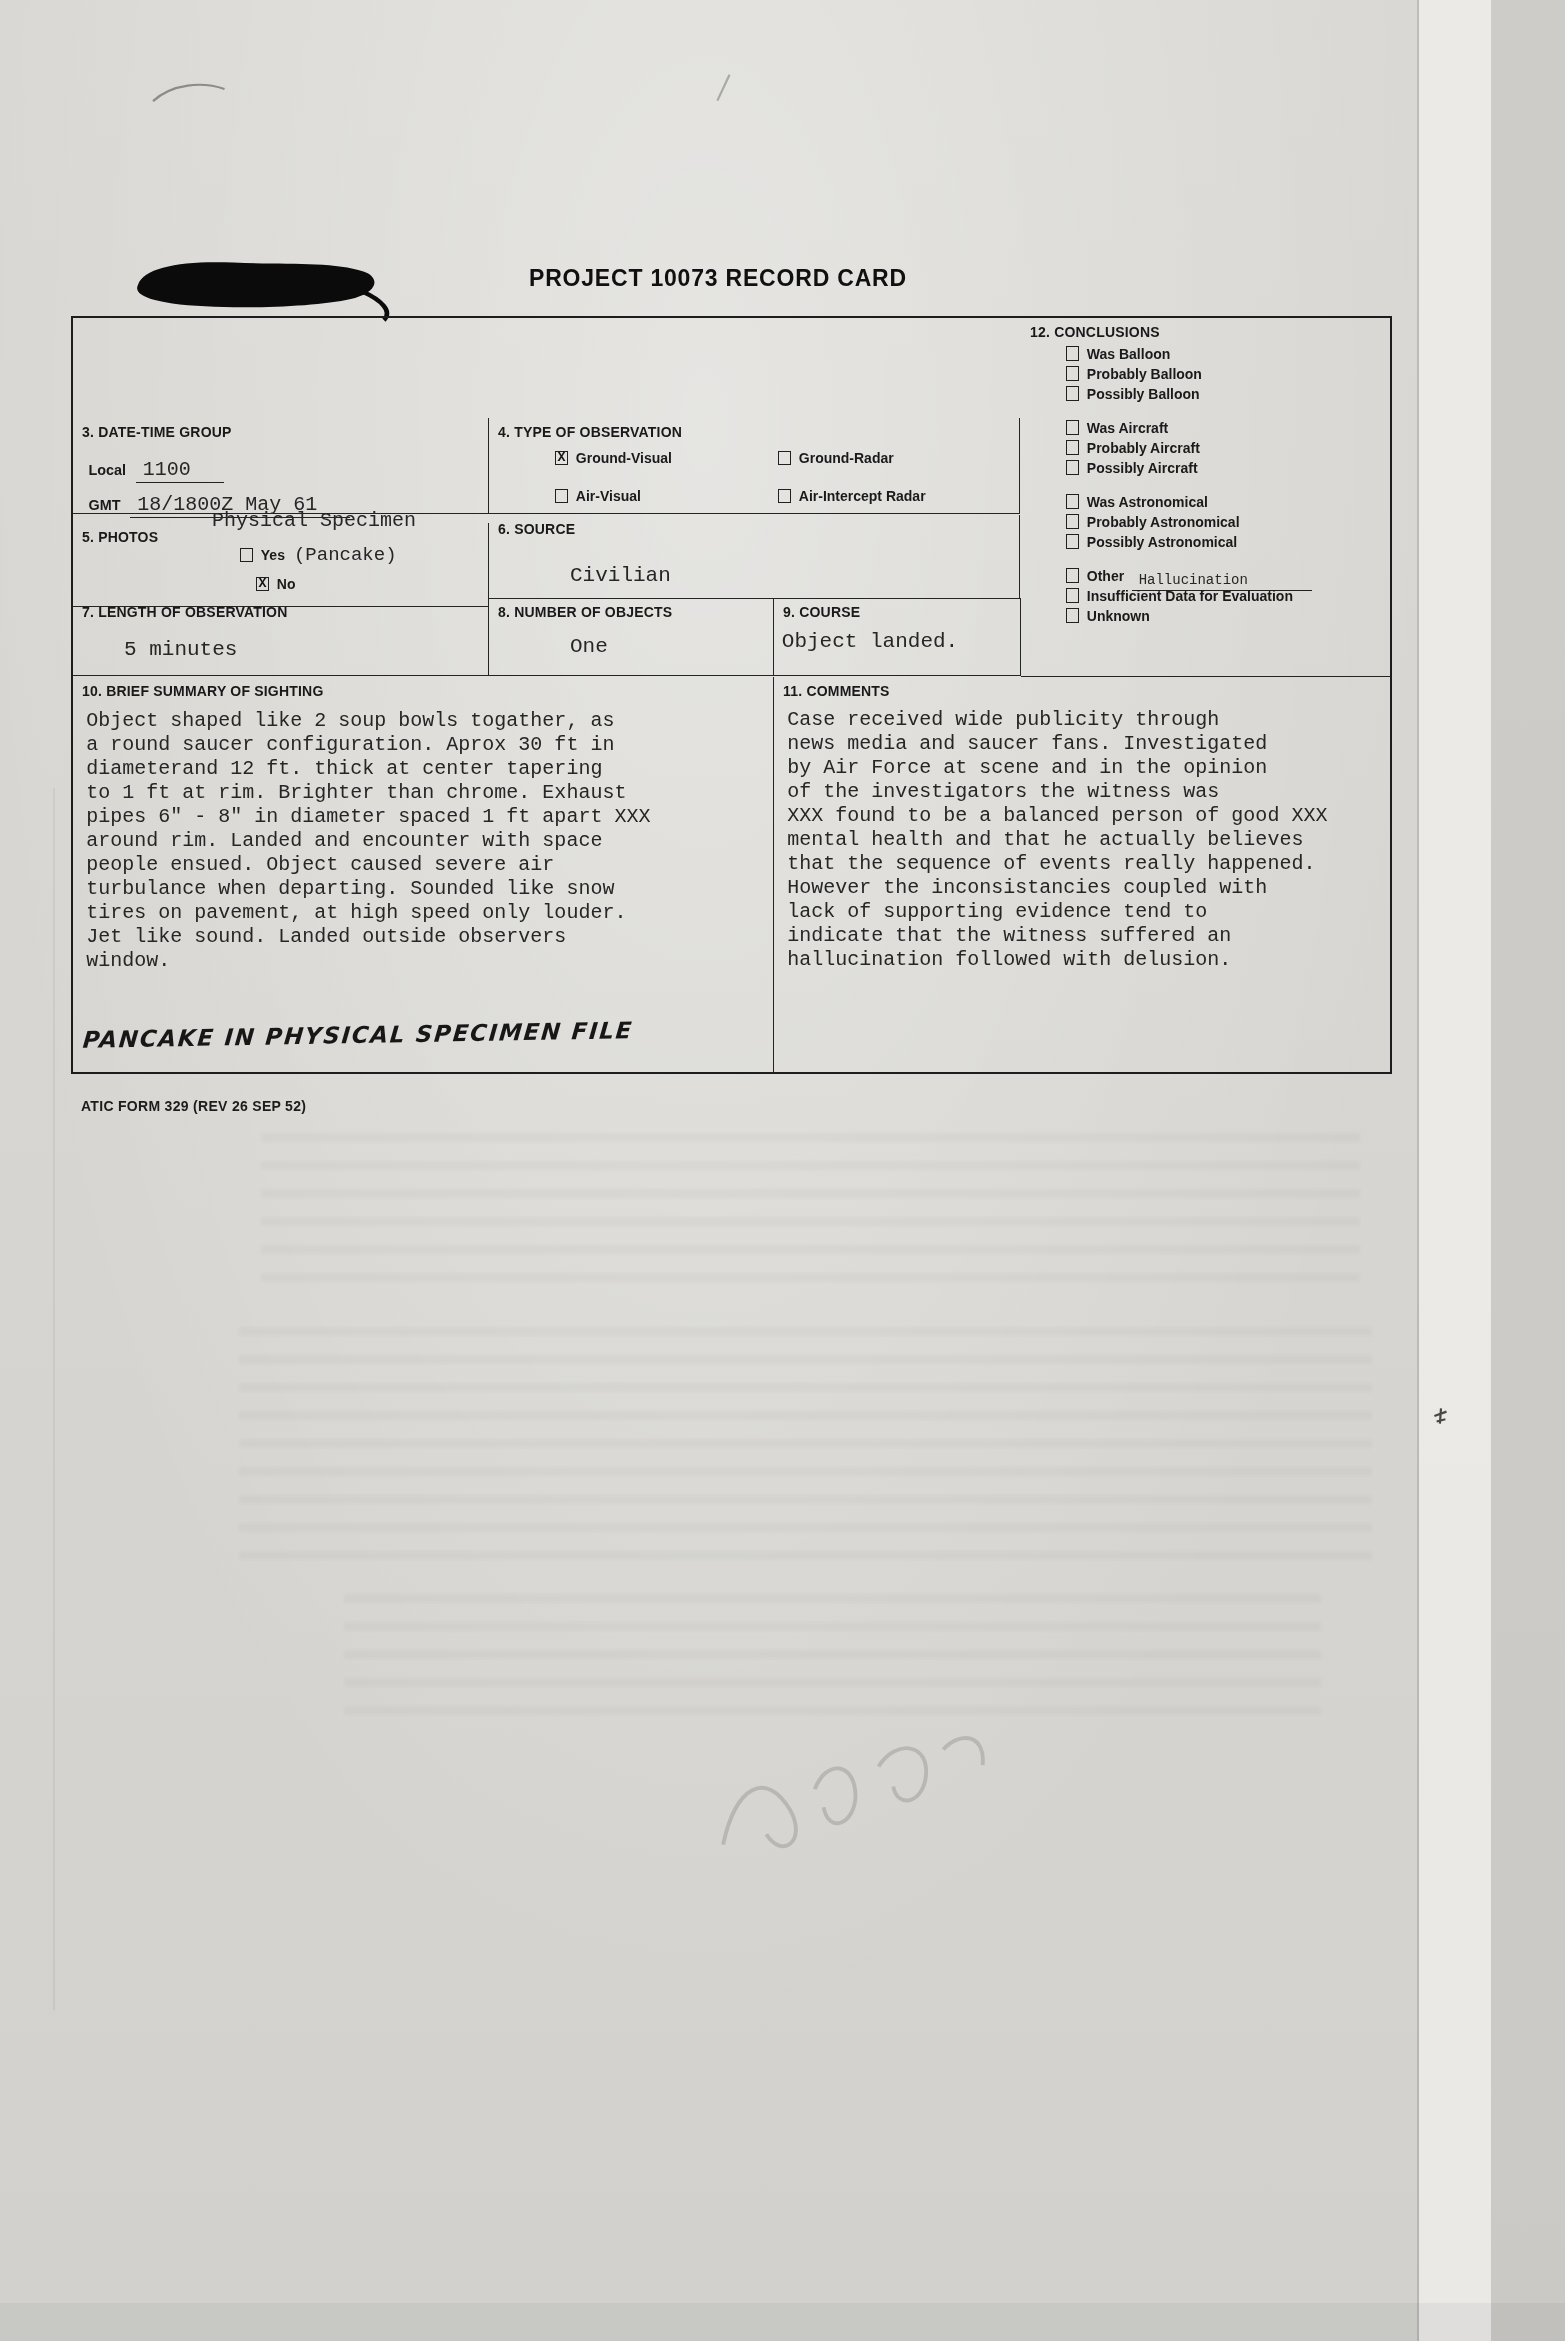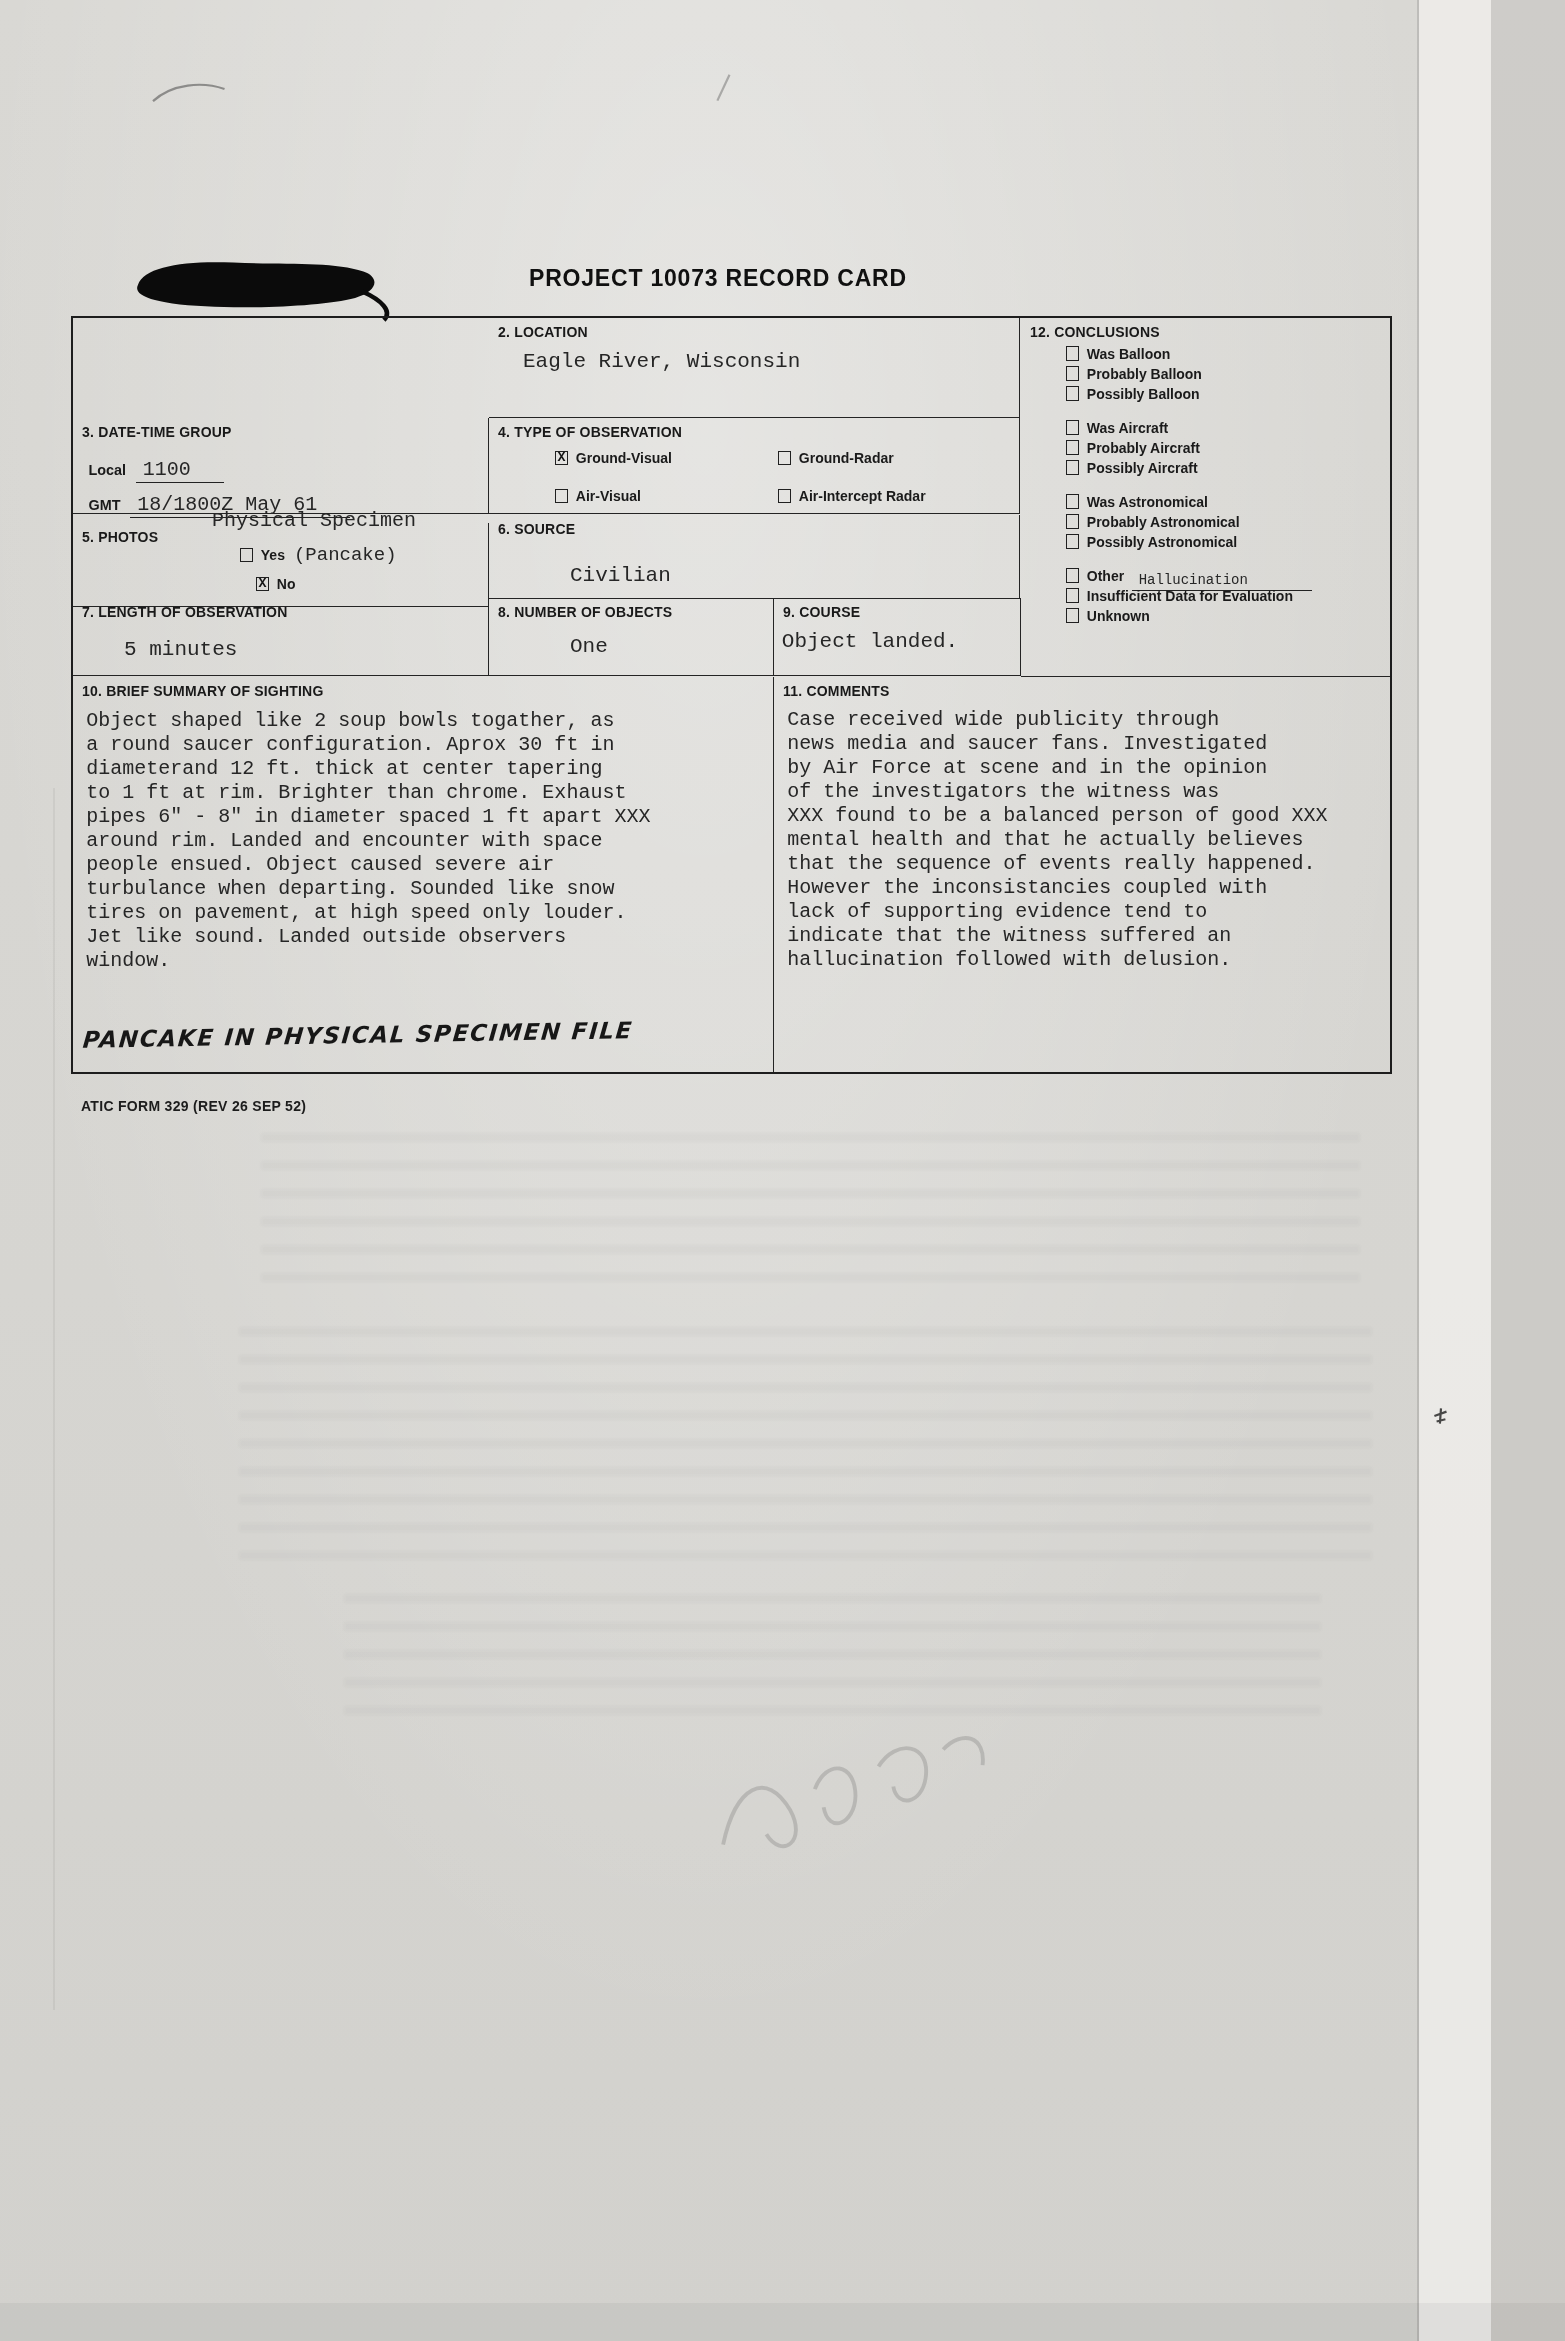--- a/index.html
+++ b/index.html
@@ -140,24 +140,20 @@
   <svg class="artifact" style="left:1430px; top:1405px;" width="22" height="22" viewBox="0 0 40 40">
     <path d="M8,20 L30,12 M12,30 L28,26 M20,6 L18,34" stroke="rgba(30,30,30,0.8)" stroke-width="4" fill="none"></path>
   </svg>
 
   <div class="title">PROJECT 10073 RECORD CARD</div>
   <div class="form-number">ATIC FORM 329 (REV 26 SEP 52)</div>
 
   <div class="card">
 
 
-    <div class="cell c2 br bb">
-      <div class="label">2. LOCATION</div>
-      <div class="val typed" style="left:34px; top:32px;">Eagle River, Wisconsin</div>
-    </div>
 
     <div class="cell c12 bb">
       <div class="label">12. CONCLUSIONS</div>
       <div style="position:absolute; top:23px; left:0; right:0;">
         <div class="conc-row">
           <span class="cb"></span>
           <span class="conc-label">Was Balloon</span>
         </div>
         <div class="conc-row">
           <span class="cb"></span>

